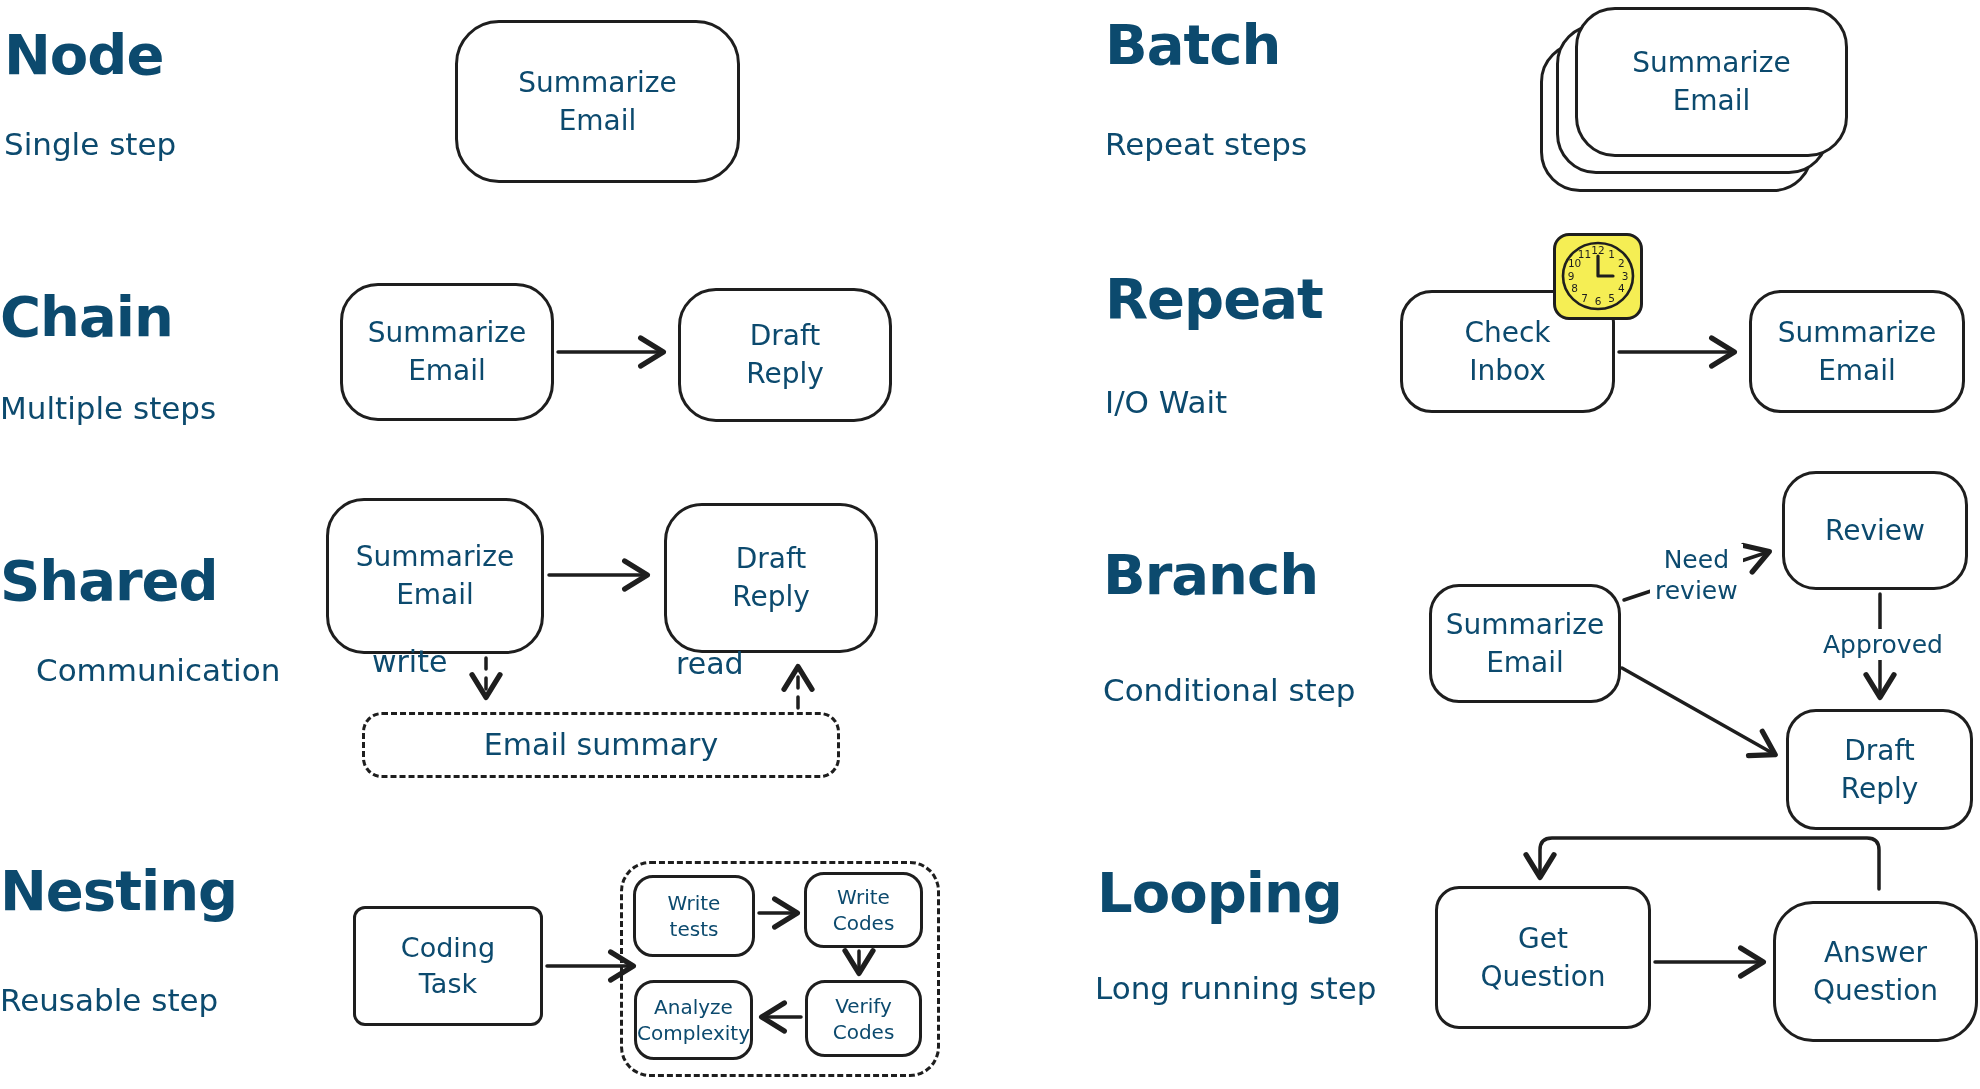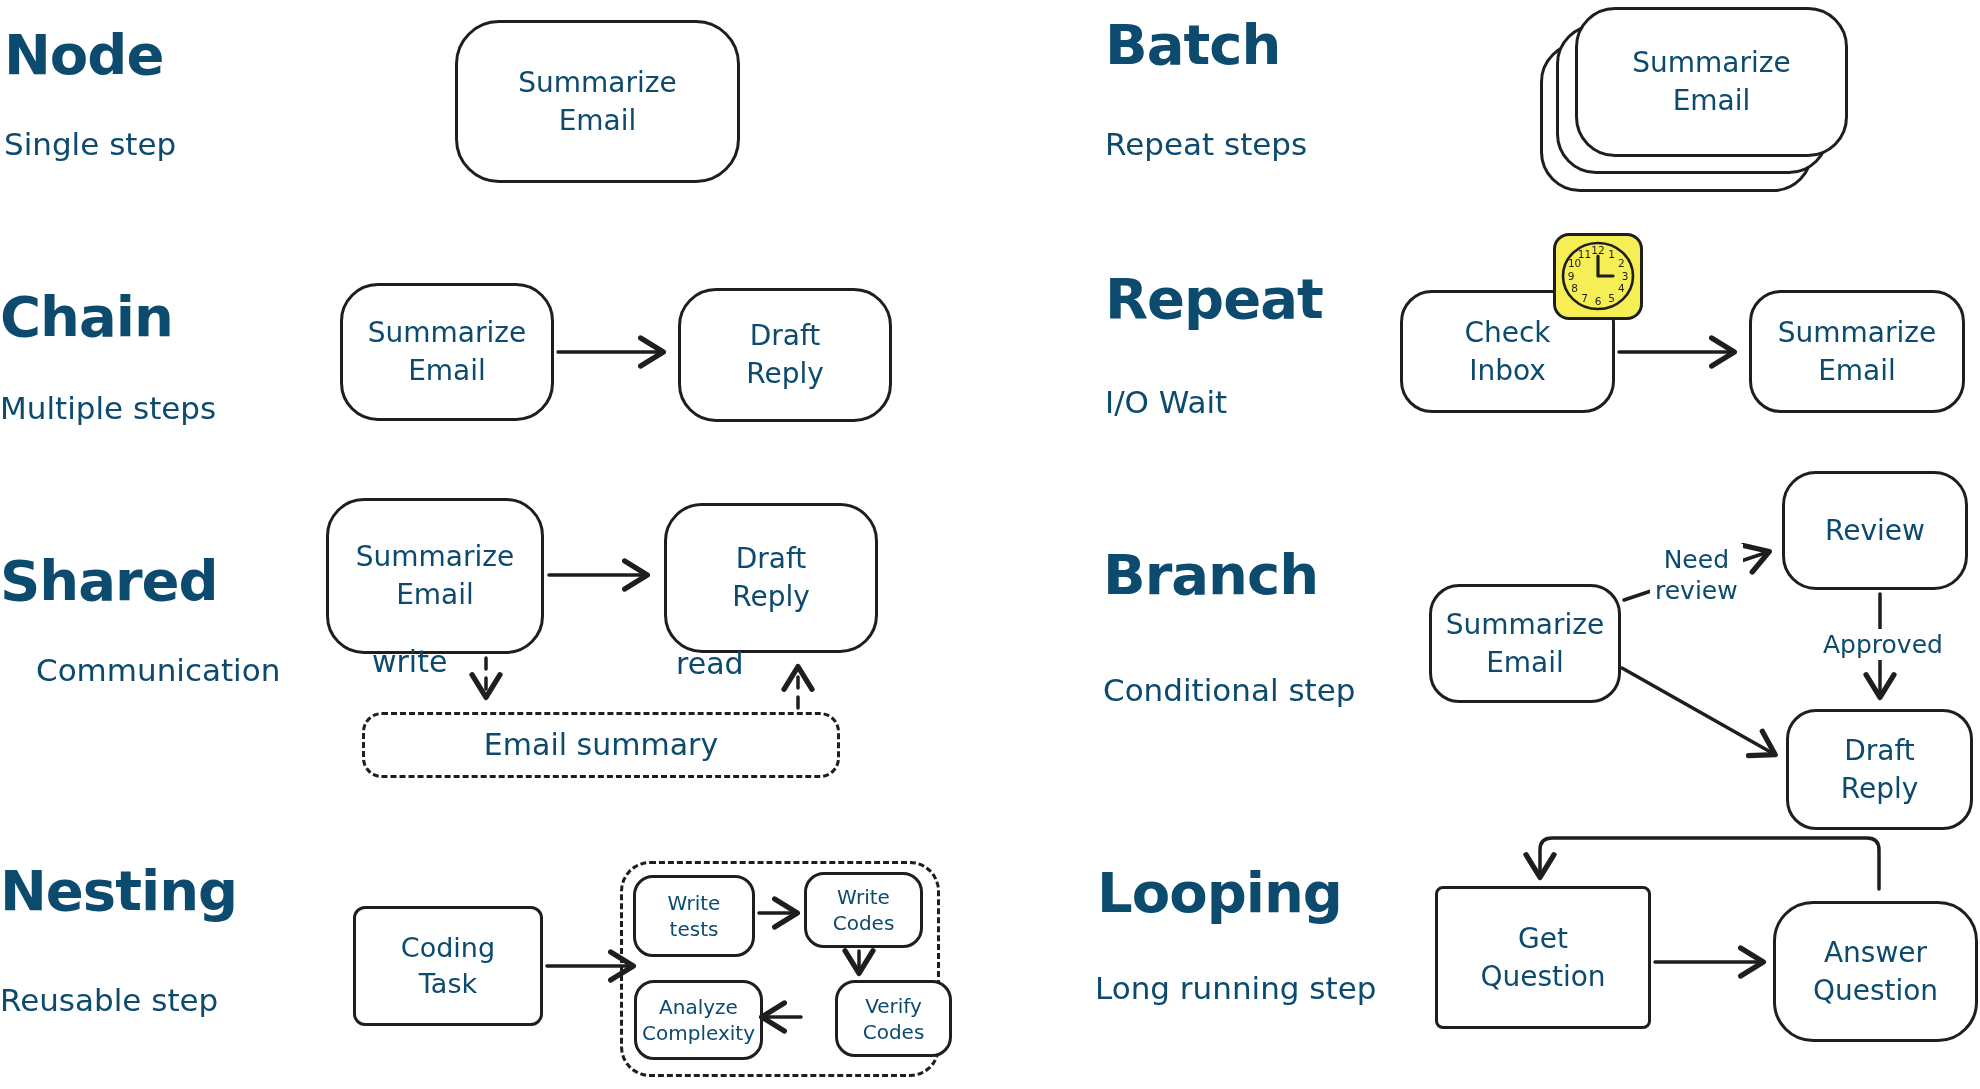--- a/index.html
+++ b/index.html
@@ -81,23 +81,23 @@
   <section class="sec">
     <div class="abs title" style="left:0px;top:858px;">Nesting</div>
     <div class="abs subtitle" style="left:0px;top:982px;">Reusable step</div>
     <div class="box" style="left:353px;top:906px;width:190px;height:120px;border-radius:12px;font-size:27px;">Coding
 Task</div>
     <div class="box dashedbox" style="left:620px;top:861px;width:320px;height:216px;border-radius:30px;z-index:1;"></div>
     <div class="box sm" style="left:633px;top:875px;width:122px;height:82px;">Write
 tests</div>
     <div class="box sm" style="left:804px;top:872px;width:119px;height:76px;">Write
 Codes</div>
-    <div class="box sm" style="left:634px;top:980px;width:129px;height:80px;">Analyze
+    <div class="box sm" style="left:634px;top:980px;width:119px;height:80px;">Analyze
 Complexity</div>
-    <div class="box sm" style="left:835px;top:980px;width:117px;height:77px;">Verify
+    <div class="box sm" style="left:805px;top:980px;width:117px;height:77px;">Verify
 Codes</div>
   </section>
 
   <section class="sec">
     <div class="abs title" style="left:1105px;top:12px;">Batch</div>
     <div class="abs subtitle" style="left:1105px;top:126px;">Repeat steps</div>
     <div class="box" style="left:1540px;top:42px;width:273px;height:150px;border-radius:40px;"></div>
     <div class="box" style="left:1556px;top:24px;width:273px;height:150px;border-radius:40px;"></div>
     <div class="box" style="left:1575px;top:7px;width:273px;height:150px;border-radius:40px;">Summarize
 Email</div>
@@ -141,19 +141,19 @@
     <div class="box" style="left:1786px;top:709px;width:187px;height:121px;border-radius:30px;">Draft
 Reply</div>
     <div class="lbl chip" style="left:1650px;top:544px;">Need
 review</div>
     <div class="lbl chip" style="left:1818px;top:629px;">Approved</div>
   </section>
 
   <section class="sec">
     <div class="abs subtitle" style="left:1095px;top:970px;">Long running step</div>
     <div class="abs title" style="left:1097px;top:860px;">Looping</div>
-    <div class="box" style="left:1435px;top:886px;width:216px;height:143px;border-radius:8px;">Get
+    <div class="box" style="left:1435px;top:886px;width:216px;height:143px;border-radius:24px;">Get
 Question</div>
     <div class="box" style="left:1773px;top:889px;width:205px;height:141px;border-radius:40px;margin-top:12px;">Answer
 Question</div>
   </section>
 
 </div>
 
 </body></html>

